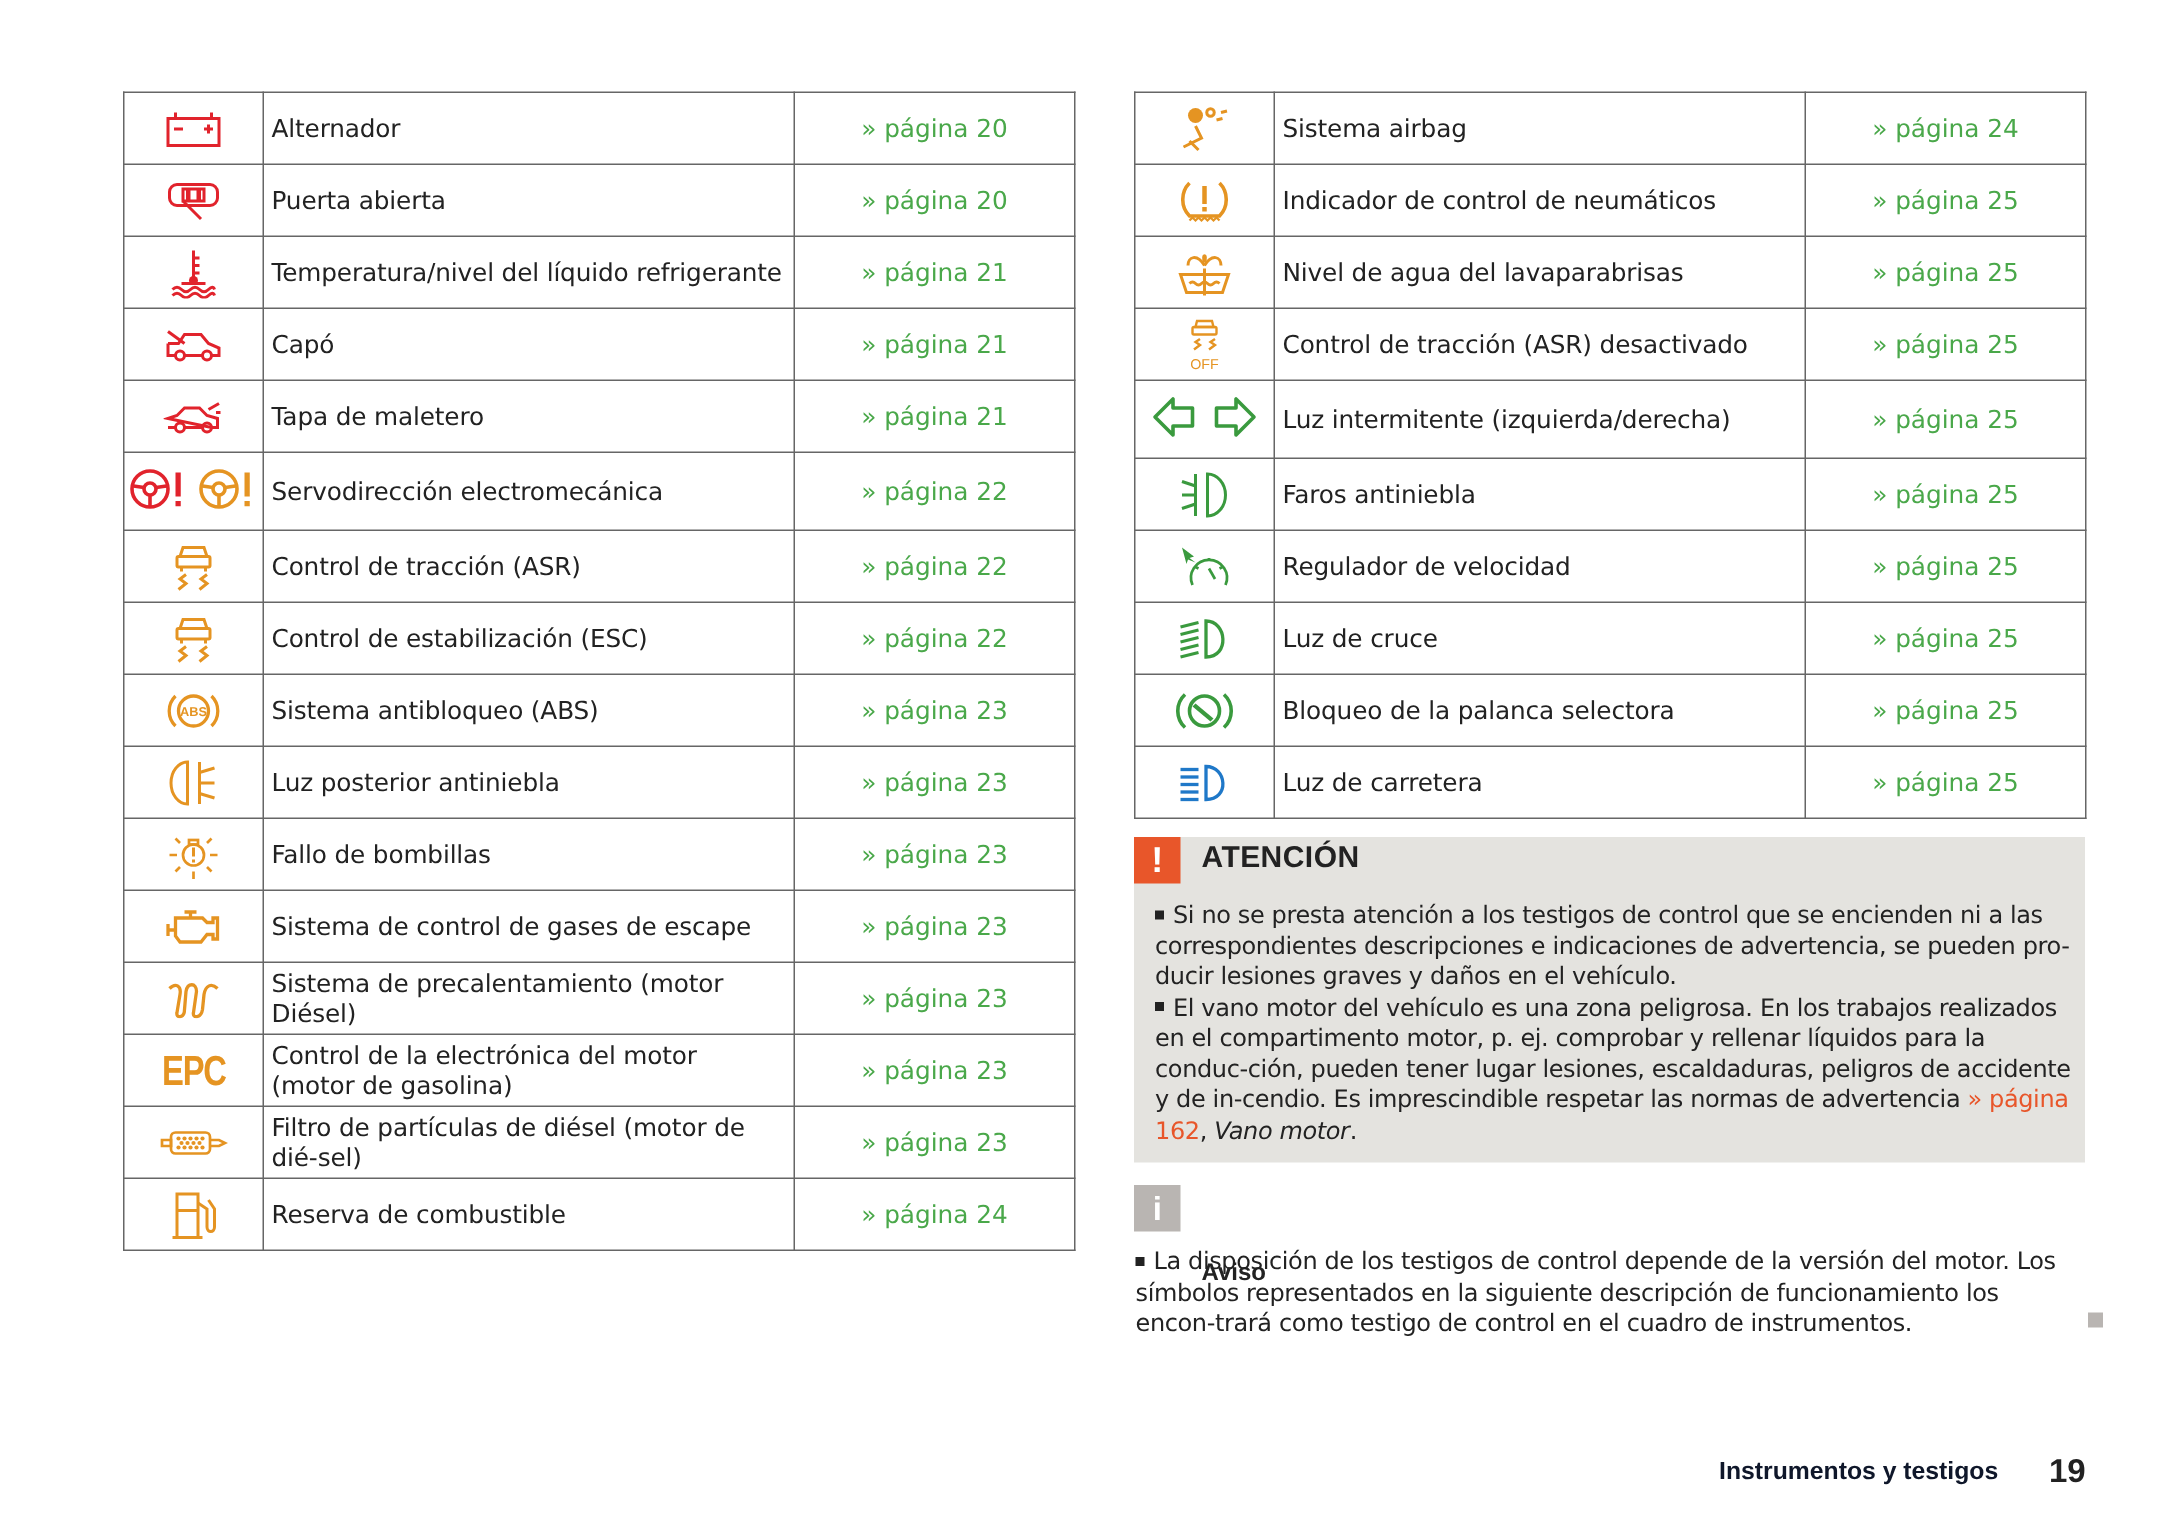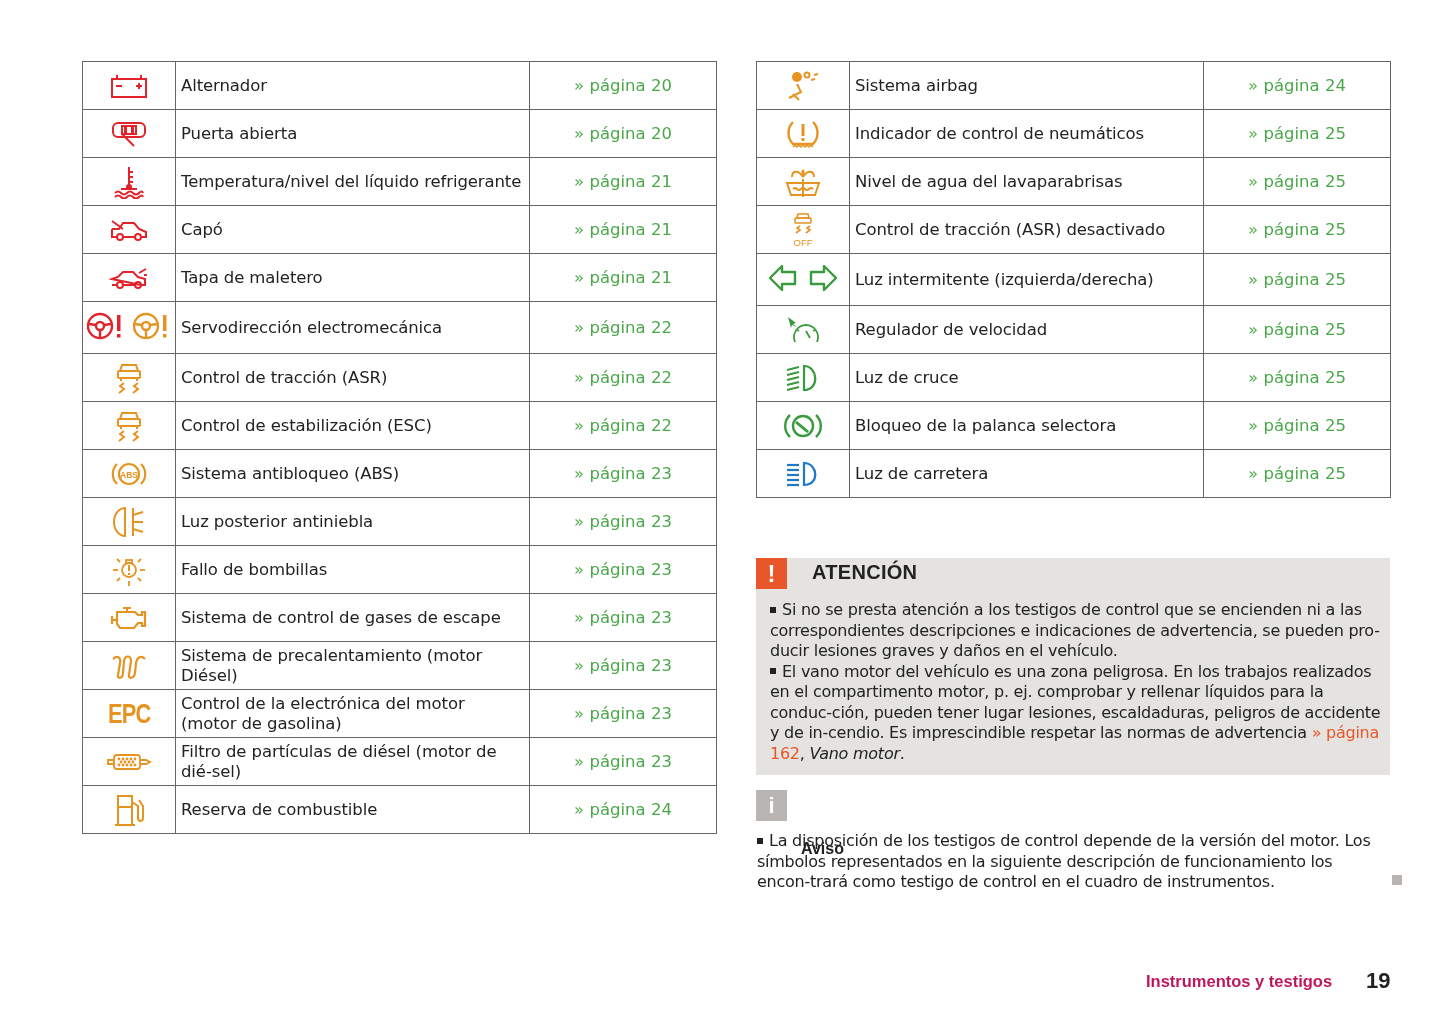--- a/index.html
+++ b/index.html
@@ -23,21 +23,21 @@
     position: absolute; left: 756px; top: 558px; width: 634px; height: 217px;
     background: #e4e3df;
   }
   .atn .badge {
     position: absolute; left: 0; top: 0; width: 31px; height: 31px; background: #e8562a;
     color: #fff; font-weight: bold; font-size: 24px; text-align: center; line-height: 31px;
     font-family: "Liberation Sans", sans-serif;
   }
   .atn .title {
     position: absolute; left: 45px; top: 3px; font-size: 20px; font-weight: bold; color: #222;
-    font-family: "Liberation Sans", sans-serif; letter-spacing: 0.3px; margin-left: 11px;
+    font-family: "Liberation Sans", sans-serif; letter-spacing: 0.3px;
   }
   .atn .body {
     position: absolute; left: 14px; top: 42px; width: 612px; font-size: 16px; line-height: 20.5px; color: #222;
     letter-spacing: -0.25px;
   }
   .ref-orange { color: #e8562a; }
   .bullet { display: inline-block; width: 6px; height: 6px; background: #222; margin: 0 6px 2px 0; vertical-align: middle; }
 
   .aviso-badge {
     position: absolute; left: 756px; top: 790px; width: 31px; height: 31px; background: #b9b5b2;
@@ -48,21 +48,21 @@
     position: absolute; left: 801px; top: 840px; font-size: 16px; font-weight: bold; color: #222;
     font-family: "Liberation Sans", sans-serif;
   }
   .aviso-body {
     position: absolute; left: 757px; top: 831px; width: 632px; font-size: 16px; line-height: 20.5px; color: #222;
     letter-spacing: -0.25px;
   }
   .end-mark { position: absolute; left: 1392px; top: 875px; width: 10px; height: 10px; background: #b9b5b2; }
 
   .footer-section {
-    position: absolute; left: 1146px; top: 972px; font-size: 16.5px; font-weight: bold; color: #be185d;
+    position: absolute; left: 1146px; top: 972px; font-size: 16.5px; font-weight: bold; color: #0f172a;
     font-family: "Liberation Sans", sans-serif;
   }
   .footer-page {
     position: absolute; left: 1366px; top: 968px; font-size: 22px; font-weight: bold; color: #222;
     font-family: "Liberation Sans", sans-serif;
   }
 </style>
 </head>
 <body>
 
@@ -407,20 +407,35 @@
           </svg>
         <svg width="30" height="30" viewBox="0 0 30 30" style="display:inline-block;margin-left:4px">
             <path d="M28 15 L16 3 L16 9 L3 9 L3 21 L16 21 L16 27 Z" fill="none" stroke="#3a9a3e" stroke-width="2.4" stroke-linejoin="round"></path>
           </svg>
       </td>
       <td class="lb">Luz intermitente (izquierda/derecha)</td>
       <td class="pg">» página 25</td>
     </tr>
     <tr style="height:48px">
       <td class="ic">
+        <svg width="36" height="34" viewBox="0 0 36 34">
+            <g fill="none" stroke="#3a9a3e" stroke-width="2">
+              <path d="M20 3 a12 14 0 0 1 0 28 Z"></path>
+              <line x1="12" y1="3" x2="12" y2="31"></line>
+              <line x1="3" y1="8" x2="12" y2="11"></line>
+              <line x1="3" y1="17" x2="12" y2="17"></line>
+              <line x1="3" y1="26" x2="12" y2="23"></line>
+            </g>
+          </svg>
+      </td>
+      <td class="lb">Faros antiniebla</td>
+      <td class="pg">» página 25</td>
+    </tr>
+    <tr style="height:48px">
+      <td class="ic">
         <svg width="36" height="32" viewBox="0 0 36 32">
             <g fill="none" stroke="#3a9a3e" stroke-width="1.8">
               <path d="M10 28 a12 12 0 1 1 22 0"></path>
               <line x1="21" y1="17" x2="25" y2="24"></line>
               <line x1="12" y1="16" x2="14" y2="17"></line>
               <line x1="21" y1="10" x2="21" y2="12"></line>
               <line x1="30" y1="16" x2="28" y2="17"></line>
             </g>
             <path d="M3 3 L11 9 L8 10 L12 13 L7 11 L6 14 Z" fill="#3a9a3e"></path>
           </svg>

